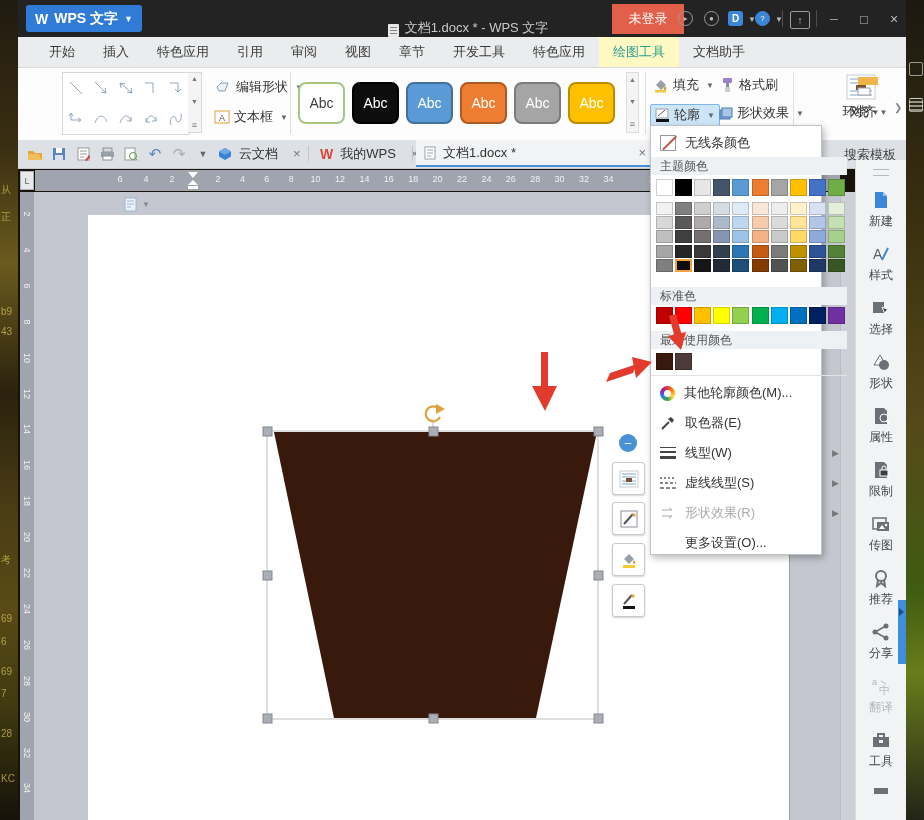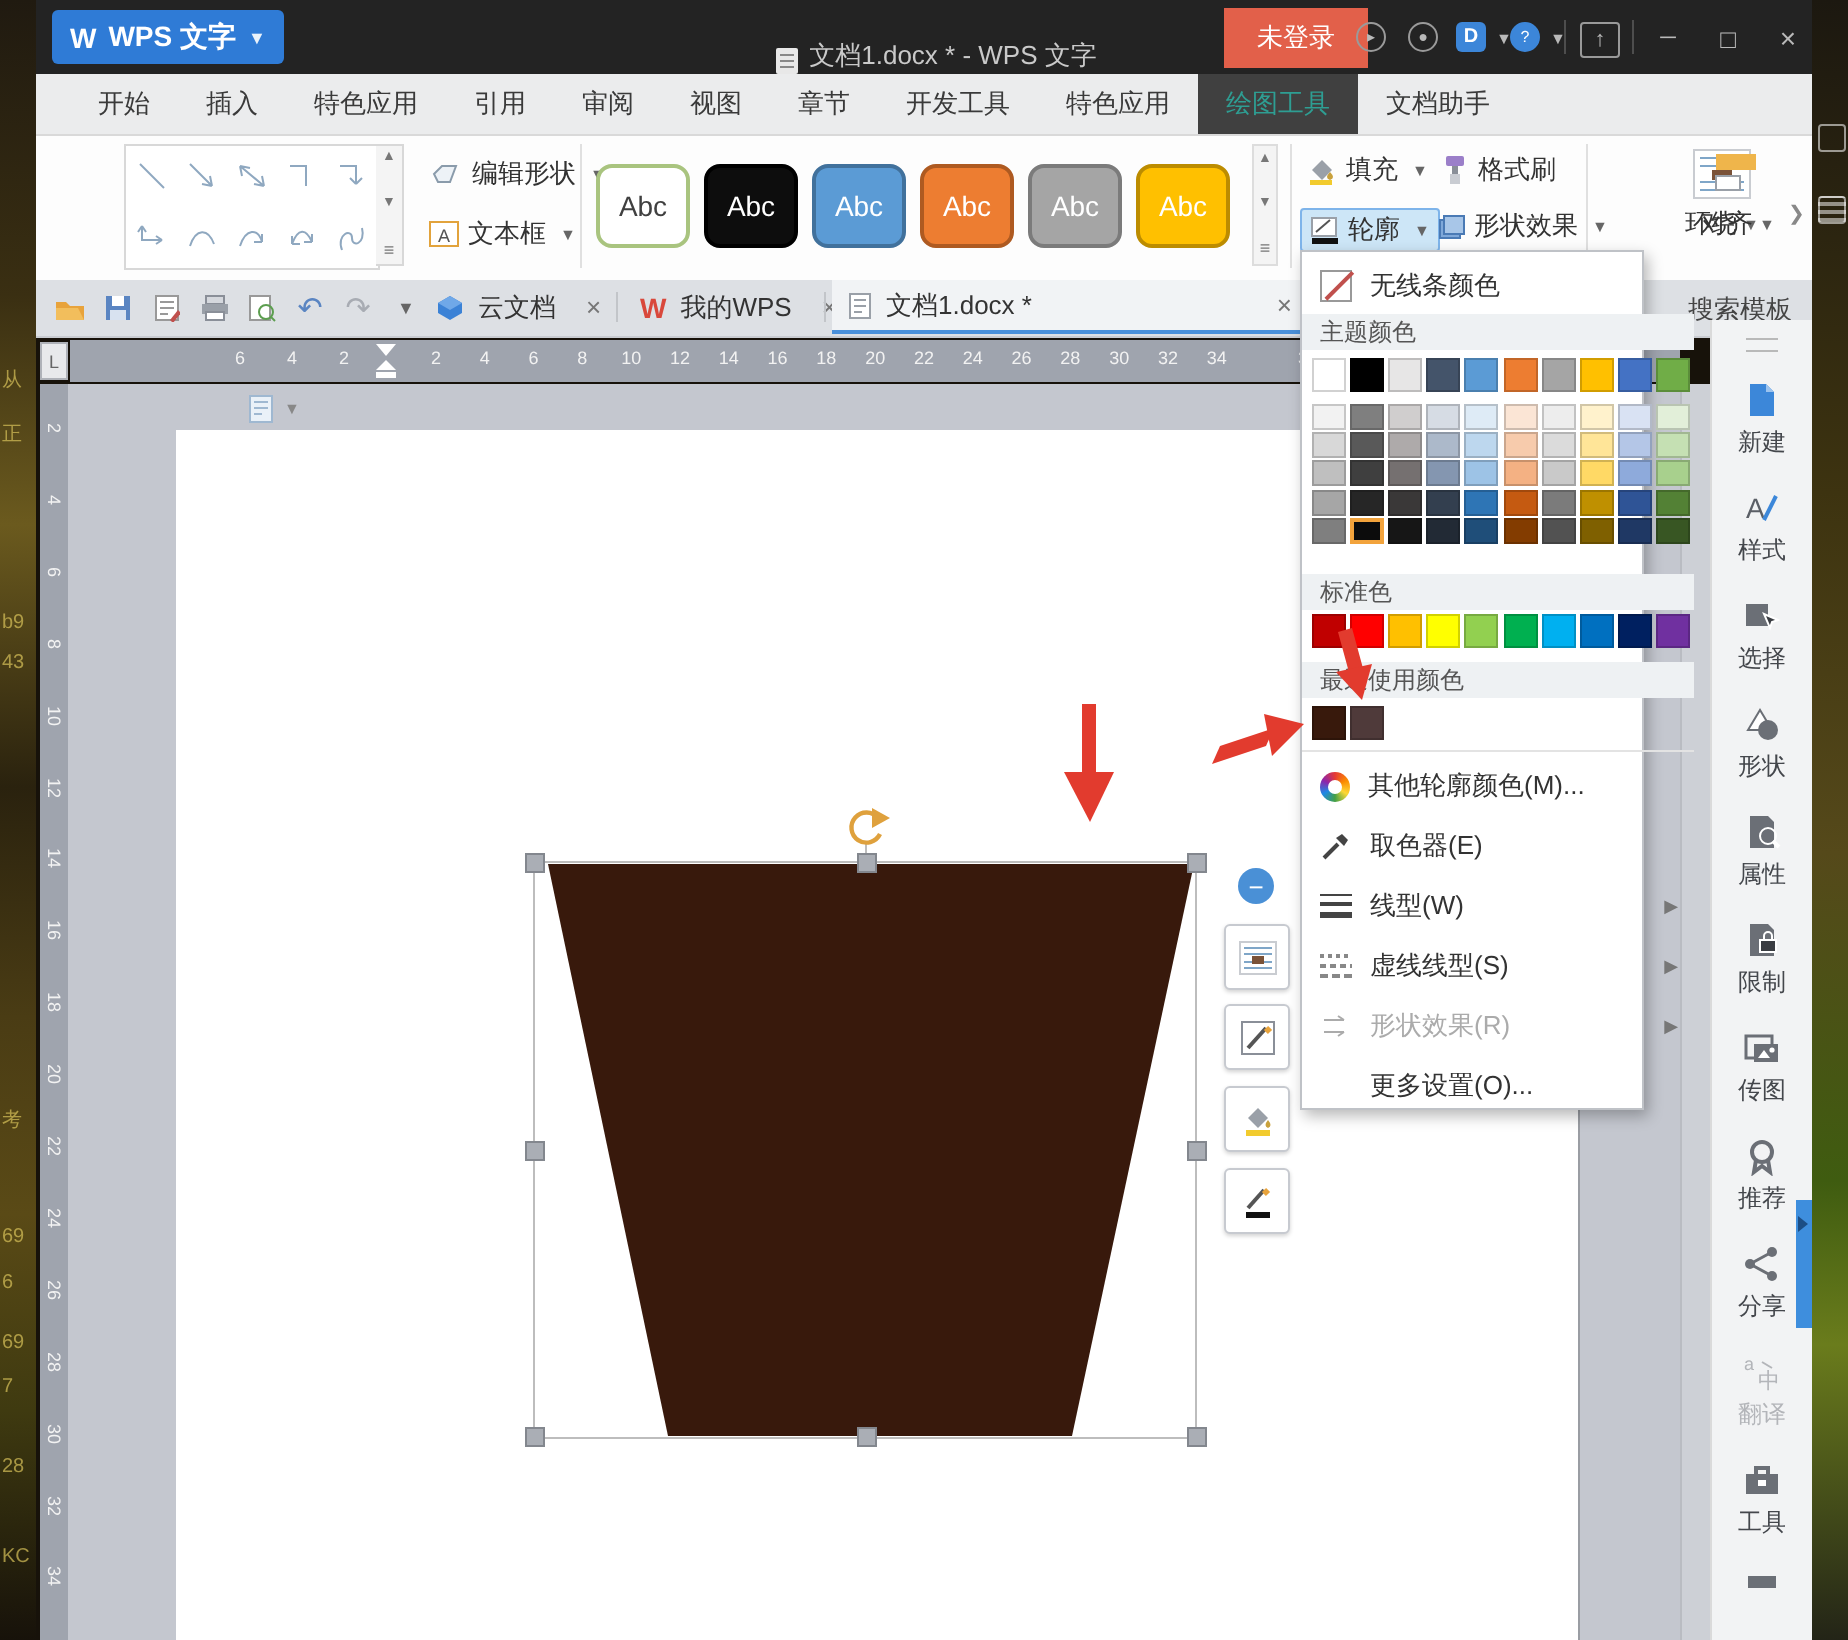--- a/index.html
+++ b/index.html
@@ -26,21 +26,21 @@
   #login-btn{left:612px;top:4px;width:72px;height:30px;background:#E2604A;color:#fff;display:flex;
              align-items:center;justify-content:center;font-size:13px;}
   .tbico{position:absolute;top:11px;width:16px;height:16px;color:#b9b9b9;display:flex;align-items:center;justify-content:center;font-size:11px;}
   .circ{border:1px solid #9a9a9a;border-radius:50%;width:13px;height:13px;font-size:8px;}
   .dsq{background:#3C86D9;border-radius:3px;color:#fff;font-weight:bold;font-size:10px;width:15px;height:15px;}
   .vsep{position:absolute;top:10px;width:1px;height:17px;background:#4d4d4d;}
   
   #tabrow{left:18px;top:37px;width:888px;height:31px;background:#EBECED;border-bottom:1px solid #D9D9D9;
           display:flex;align-items:stretch;padding-left:17px;box-sizing:border-box;}
   .rtab{display:flex;align-items:center;padding:0 14px;color:#3a3a3a;font-size:13px;}
-  .rtab-active{background:#404040;color:#2E9E93;}
+  .rtab-active{background:#fef9c3;color:#2E9E93;}
   
   #ribbon{left:18px;top:68px;width:888px;height:72px;background:#FDFDFD;border-bottom:1px solid #D5D5D5;}
   .gsep{position:absolute;top:4px;width:1px;height:62px;background:#E0E0E0;}
   #shape-gallery{left:44px;top:4px;width:126px;height:61px;background:#fff;border:1px solid #D8D8D8;
       display:grid;grid-template-columns:repeat(5,1fr);grid-template-rows:1fr 1fr;align-items:center;justify-items:center;}
   #gallery-scroll{left:170px;top:4px;width:14px;height:61px;border:1px solid #D8D8D8;border-left:none;background:#F4F4F4;
       display:flex;flex-direction:column;align-items:center;justify-content:space-between;padding:2px 0;box-sizing:border-box;color:#777;font-size:7px;}
   .tool-lbl{font-size:13px;color:#333;}
   .dd{font-size:8px;color:#666;margin-left:3px;}
   .hbtn{display:flex;align-items:center;gap:4px;position:absolute;}

